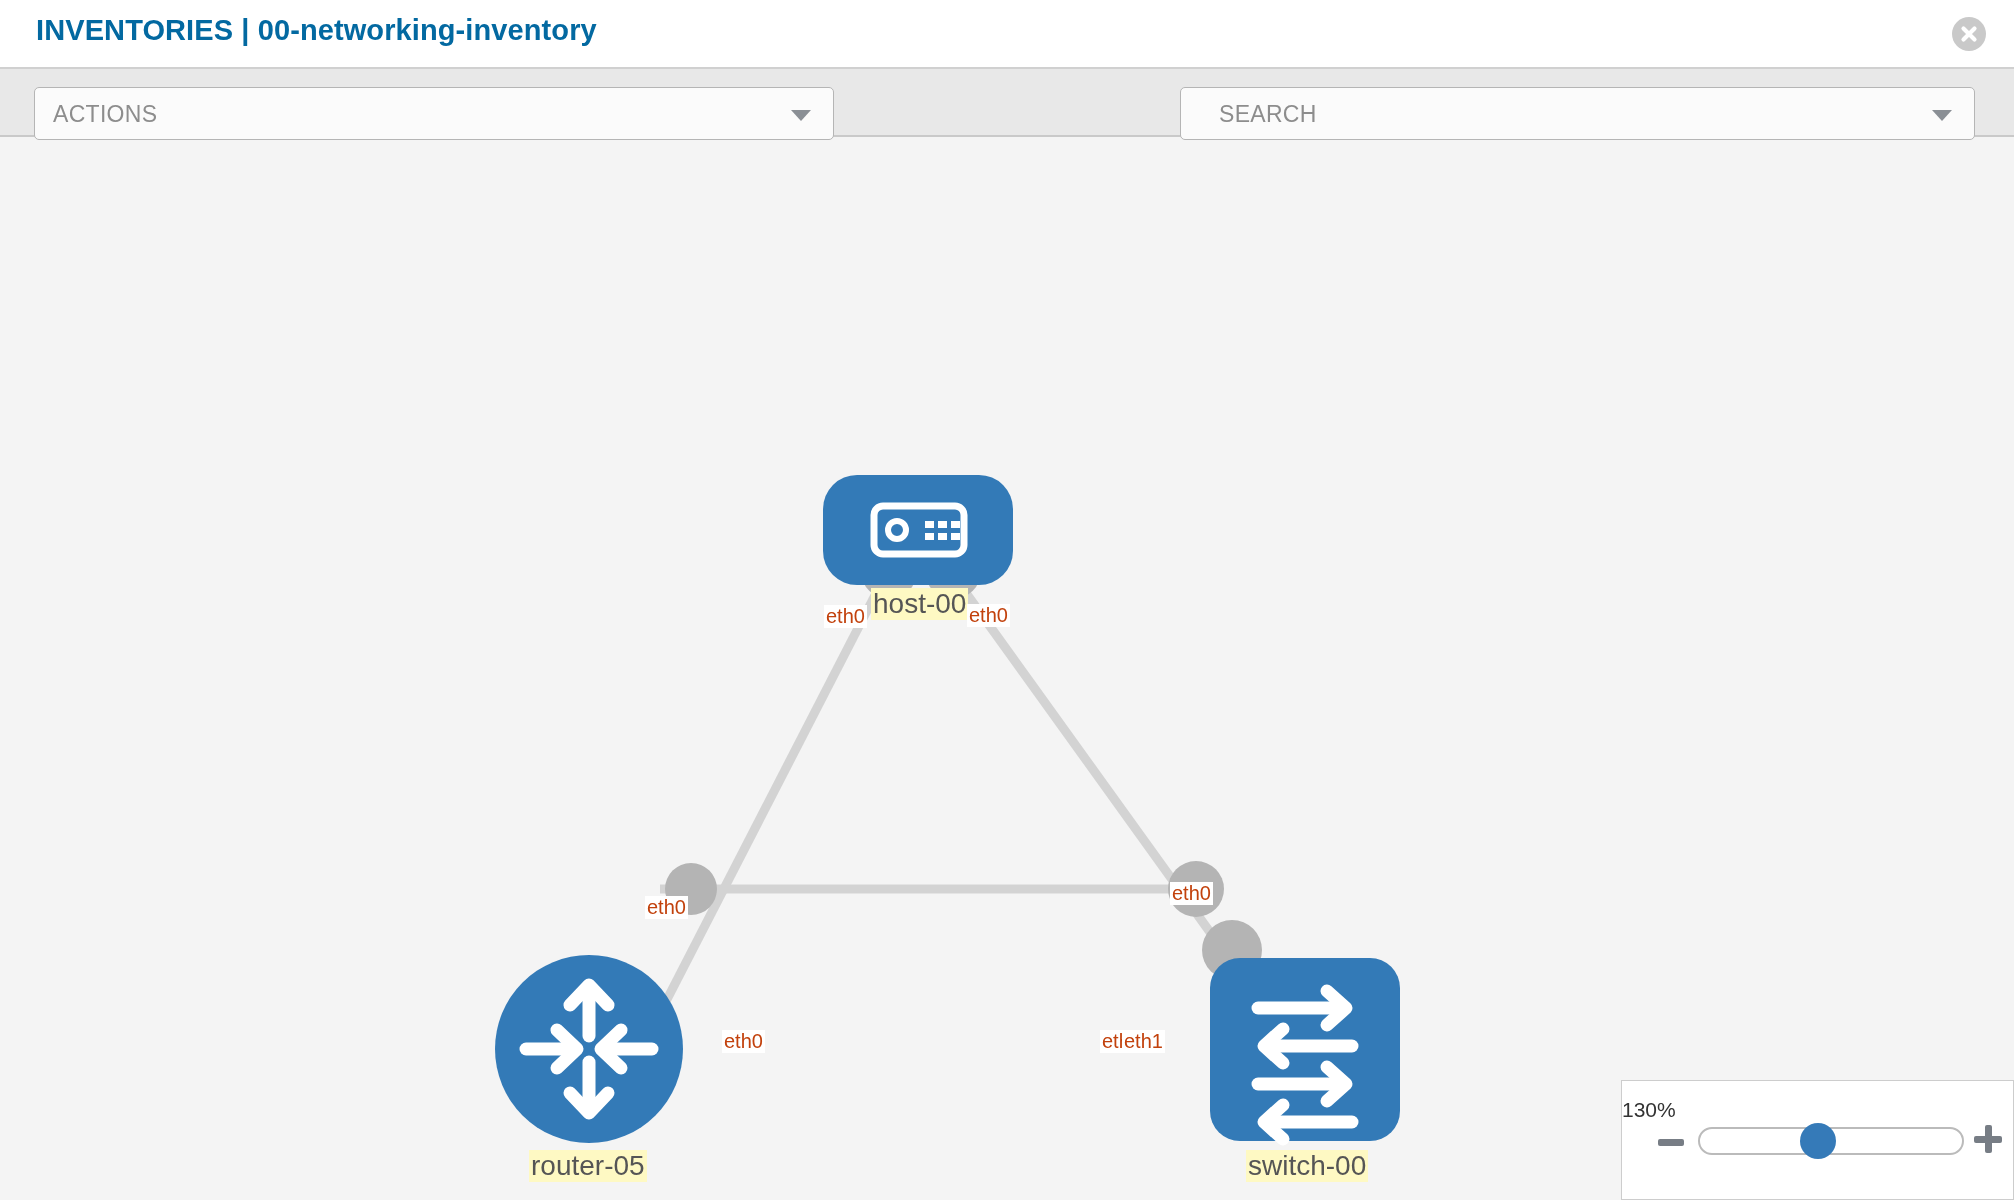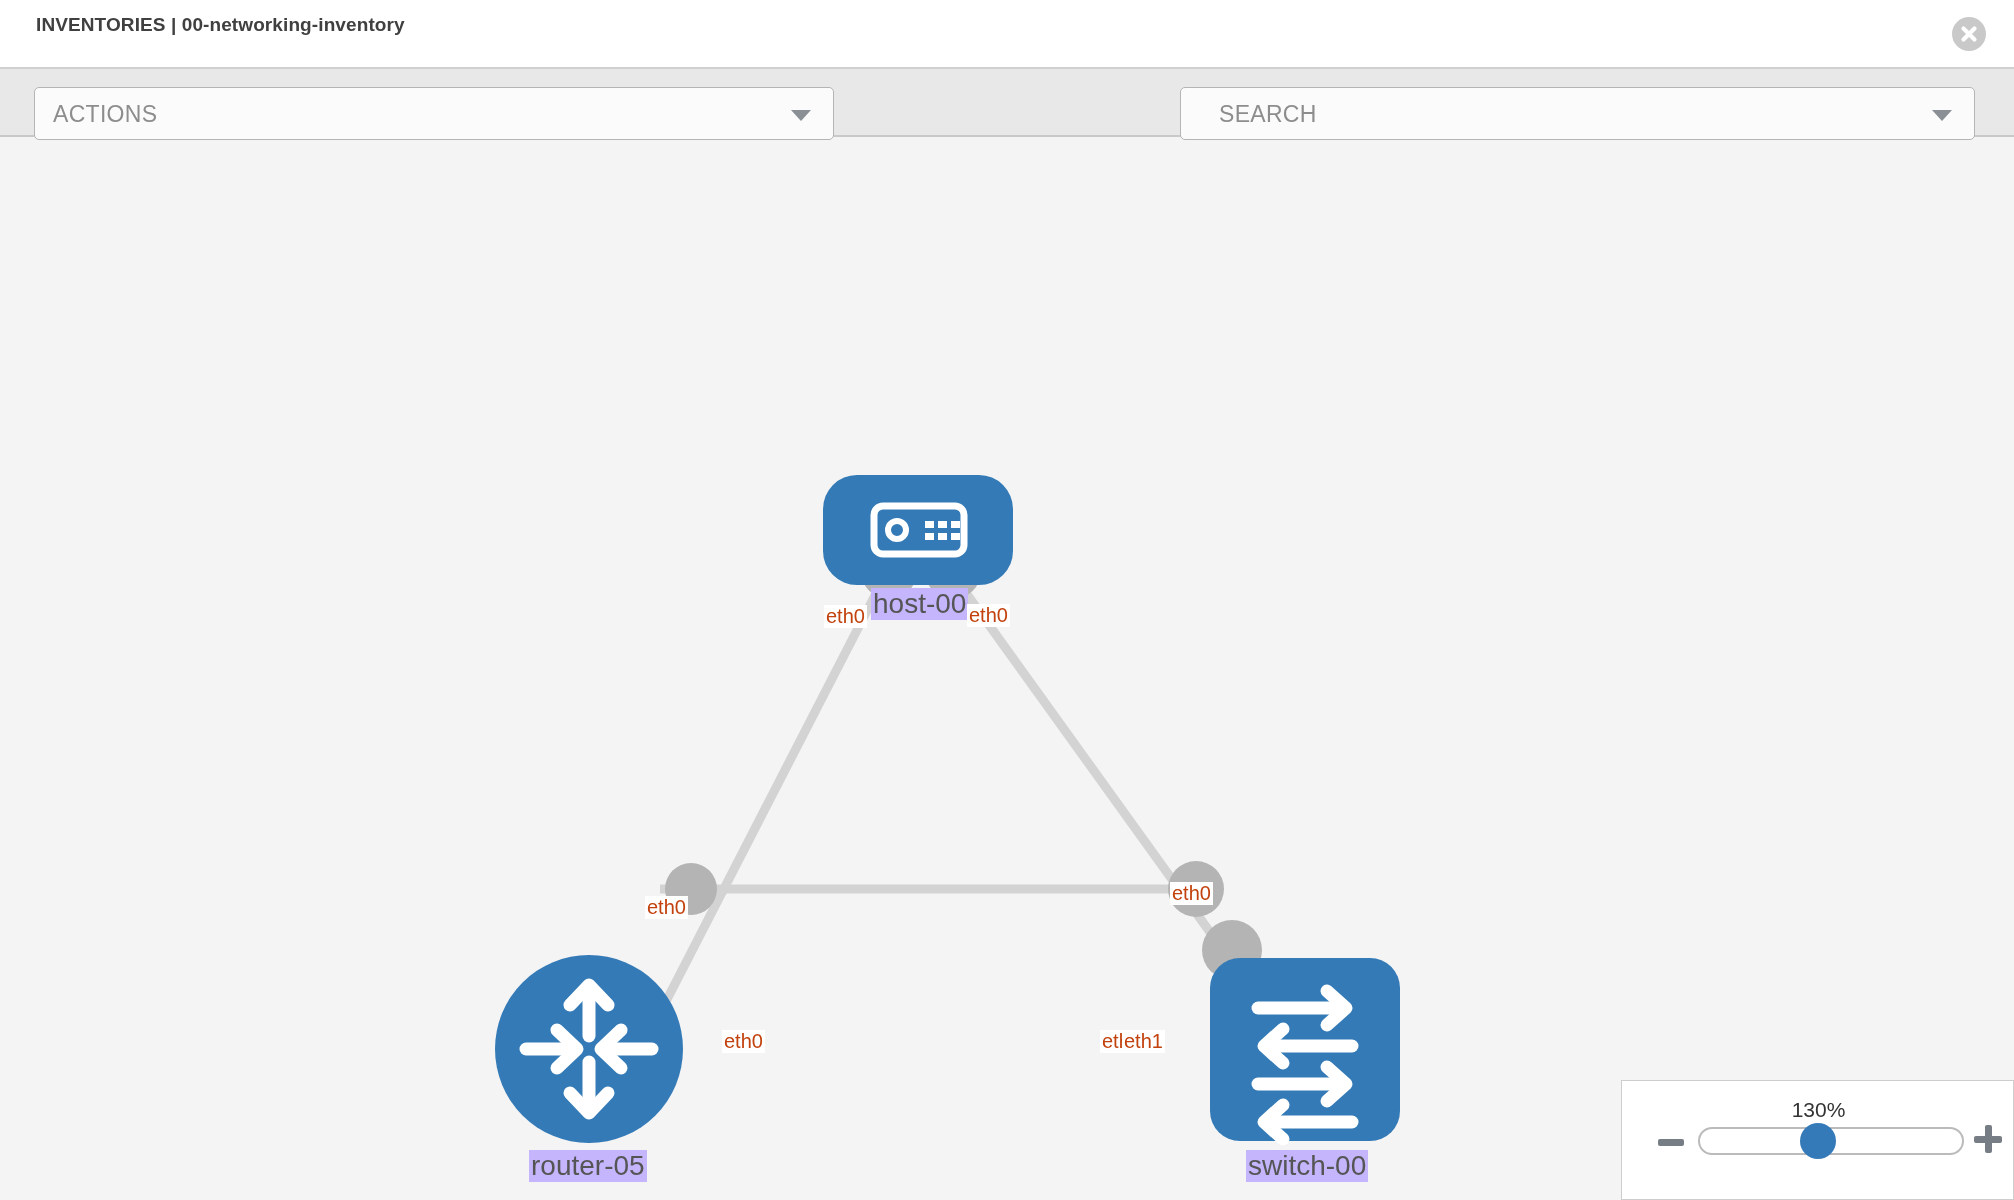--- a/index.html
+++ b/index.html
@@ -12,22 +12,22 @@
 
   
   .header {
     position: absolute; left: 0; top: 0;
     width: 2014px; height: 69px;
     background: #ffffff;
     border-bottom: 2px solid #d0d0d0;
   }
   .page-title {
     position: absolute; left: 36px; top: 14px;
-    font-size: 19px; font-weight: bold;
-    color: #404040;
+    font-size: 29px; font-weight: bold;
+    color: #0369a1;
     letter-spacing: 0.1px;
     white-space: nowrap;
   }
   .close-btn {
     position: absolute; right: 28px; top: 17px;
     width: 34px; height: 34px;
     cursor: pointer;
   }
 
   
@@ -84,21 +84,21 @@
     width: 2014px; height: 1042px;
     background: #f4f4f4;
     overflow: hidden;
   }
   .topology-svg { position: absolute; left: 0; top: 0; }
 
   .node-label {
     position: absolute;
     font-size: 28px;
     color: #555555;
-    background: #c4b5fd;
+    background: #fef9c3;
     white-space: nowrap;
     padding: 0 2px;
   }
   .iface-label {
     position: absolute;
     font-size: 20px;
     color: #c2410c;
     background: #ffffff;
     white-space: nowrap;
     padding: 0 2px;
@@ -106,21 +106,21 @@
 
   
   .zoom-panel {
     position: absolute; left: 1621px; top: 1080px;
     width: 393px; height: 120px;
     background: #ffffff;
     border: 1px solid #cdcdcd;
   }
   .zoom-value {
     position: absolute; left: 0; top: 17px;
-    width: 393px; text-align: center;
+    width: 393px; text-align: left;
     font-size: 21px; color: #333333;
   }
   .zoom-minus {
     position: absolute; left: 36px; top: 58px;
     width: 26px; height: 7px;
     background: #777d85; border-radius: 2px;
     cursor: pointer;
   }
   .zoom-track {
     position: absolute; left: 76px; top: 46px;

